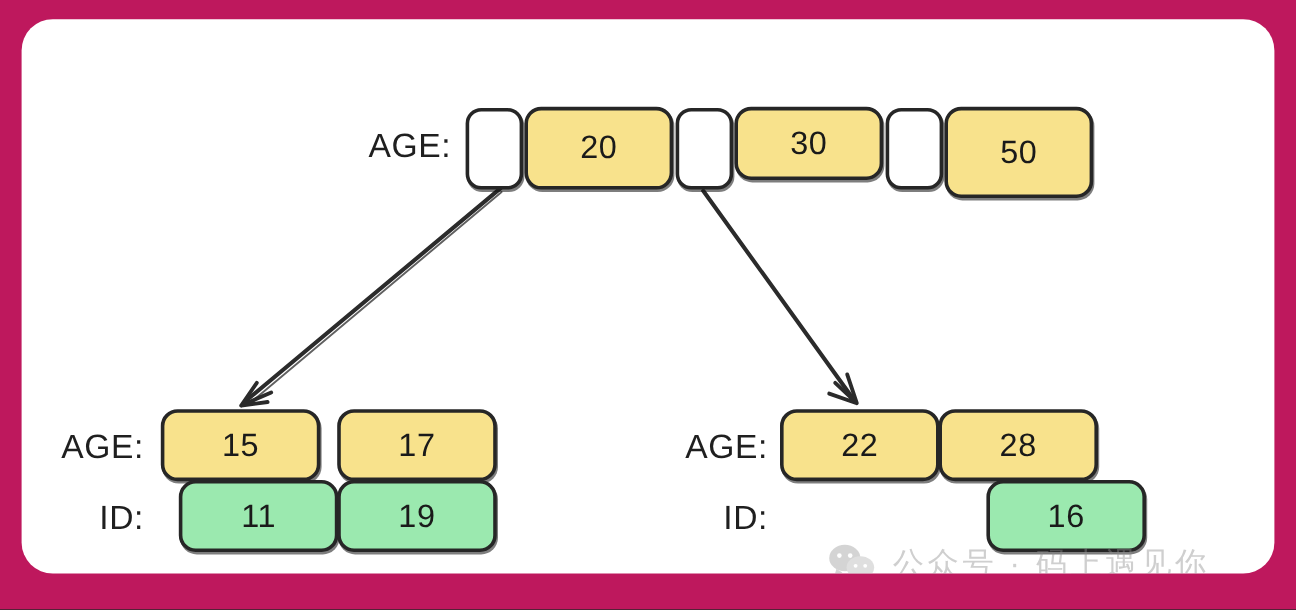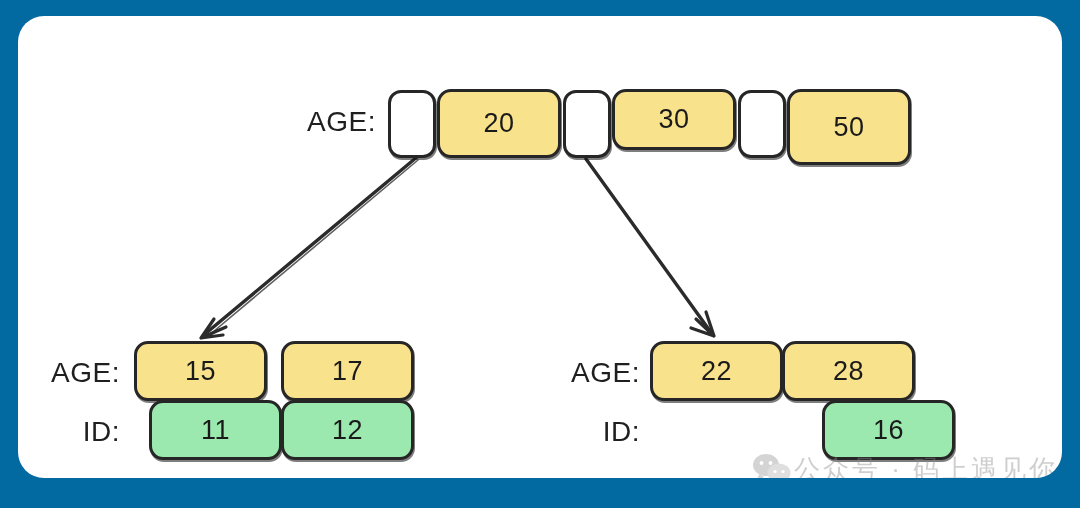--- a/index.html
+++ b/index.html
@@ -11,21 +11,21 @@
     width: 1080px;
     height: 508px;
     overflow: hidden;
     font-family: "Liberation Sans", sans-serif;
   }
 
   #stage {
     position: relative;
     width: 1080px;
     height: 508px;
-    background: #0369a1;
+    background: #be185d;
   }
 
   
   #canvas {
     position: absolute;
     left: 18px;
     top: 16px;
     width: 1044px;
     height: 462px;
     background: #ffffff;
@@ -74,25 +74,25 @@
     left: 0;
     top: 0;
     width: 1044px;
     height: 462px;
     pointer-events: none;
   }
 
   
   #watermark {
     position: absolute;
-    left: 734px;
+    left: 672px;
     top: 436px;
     display: flex;
     align-items: center;
-    gap: 2px;
+    gap: 14px;
     opacity: 0.42;
   }
   #watermark .wm-text {
     font-size: 26px;
     color: #8c8c8c;
     letter-spacing: 3px;
     white-space: nowrap;
   }
   .wechat-glyph {
     display: block;
@@ -132,21 +132,21 @@
 
     <div class="cell val" style="left:769px; top:73px; width:124px; height:76px;">50</div>
 
     <div class="rowlabel" style="left:10px; top:341px; width:92px;">AGE:</div>
     <div class="rowlabel" style="left:10px; top:400px; width:92px;">ID:</div>
 
     <div class="cell val" style="left:116px; top:325px; width:133px; height:60px;">15</div>
     <div class="cell val" style="left:263px; top:325px; width:133px; height:60px;">17</div>
 
     <div class="cell id" style="left:131px; top:384px; width:133px; height:60px;">11</div>
-    <div class="cell id" style="left:263px; top:384px; width:133px; height:60px;">12</div>
+    <div class="cell id" style="left:263px; top:384px; width:133px; height:60px;">19</div>
 
     <div class="rowlabel" style="left:530px; top:341px; width:92px;">AGE:</div>
     <div class="rowlabel" style="left:530px; top:400px; width:92px;">ID:</div>
 
     <div class="cell val" style="left:632px; top:325px; width:133px; height:60px;">22</div>
     <div class="cell val" style="left:764px; top:325px; width:133px; height:60px;">28</div>
 
     <div class="cell id" style="left:804px; top:384px; width:133px; height:60px;">16</div>
 
     <div id="watermark">

